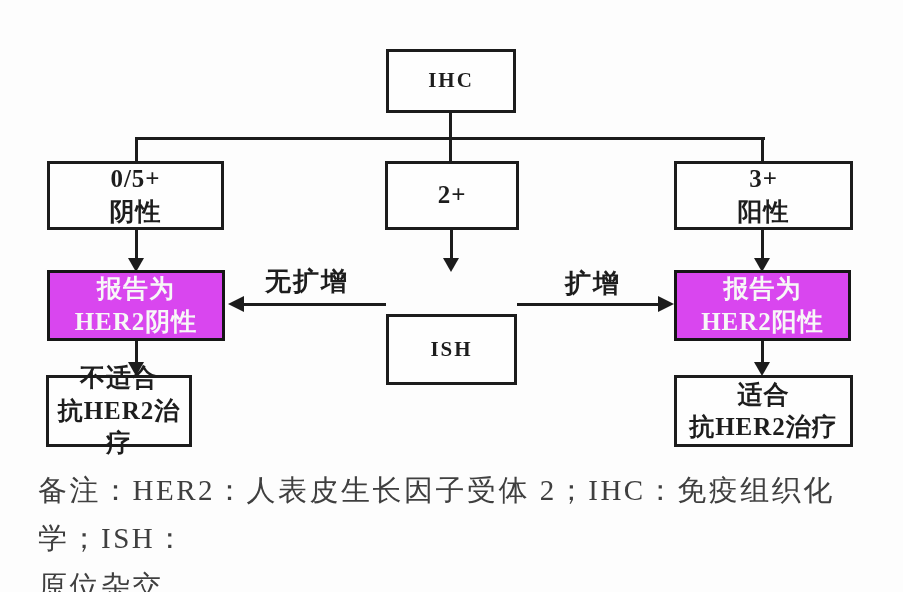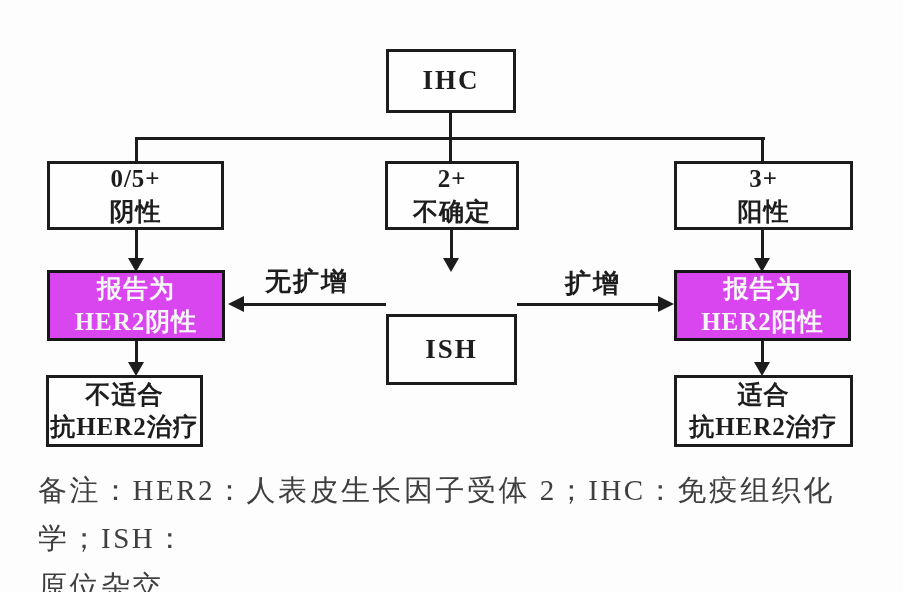--- a/index.html
+++ b/index.html
@@ -25,21 +25,21 @@
     flex-direction: column;
     align-items: center;
     justify-content: center;
     text-align: center;
     font-weight: bold;
     font-size: 25px;
     line-height: 1.3;
     letter-spacing: 1px;
   }
   .box.single {
-    font-size: 27px;
+    font-size: 21px;
     letter-spacing: 2px;
     align-items: center;
   }
   .box.dark {
     background: #d946ef;
     color: #f7f7f7;
     border-color: #161616;
   }
   .box span { display: block; }
   .line {
@@ -88,21 +88,21 @@
   }
 
   
   #node-ihc       { left: 386px; top: 49px;  width: 130px; height: 64px; }
   #node-score01   { left: 47px;  top: 161px; width: 177px; height: 69px; }
   #node-score2    { left: 385px; top: 161px; width: 134px; height: 69px; }
   #node-score3    { left: 674px; top: 161px; width: 179px; height: 69px; }
   #node-negative  { left: 47px;  top: 270px; width: 178px; height: 71px; }
   #node-ish       { left: 386px; top: 270px; width: 131px; height: 71px; margin-top: 44px; }
   #node-positive  { left: 674px; top: 270px; width: 177px; height: 71px; }
-  #node-notfit    { left: 46px;  top: 375px; width: 157px; height: 72px; }
+  #node-notfit    { left: 46px;  top: 375px; width: 146px; height: 72px; }
   #node-fit       { left: 674px; top: 375px; width: 179px; height: 72px; }
 
   
   #c-ihc-down     { left: 449px; top: 112px; width: 3px;   height: 27px; }
   #c-branch       { left: 135px; top: 137px; width: 630px; height: 3px;  }
   #c-drop-left    { left: 135px; top: 138px; width: 3px;   height: 24px; }
   #c-drop-mid     { left: 449px; top: 138px; width: 3px;   height: 24px; }
   #c-drop-right   { left: 761px; top: 138px; width: 3px;   height: 24px; }
 
   #c-s01-down     { left: 135px; top: 229px; width: 3px;   height: 31px; }
@@ -160,21 +160,20 @@
     <span>IHC</span>
   </div>
 
   <div class="box" id="node-score01">
     <span>0/5+</span>
     <span>阴性</span>
   </div>
 
   <div class="box" id="node-score2">
     <span>2+</span>
-    <span>不确定</span>
   </div>
 
   <div class="box" id="node-score3">
     <span>3+</span>
     <span>阳性</span>
   </div>
 
   <div class="box dark" id="node-negative">
     <span>报告为</span>
     <span>HER2阴性</span>

